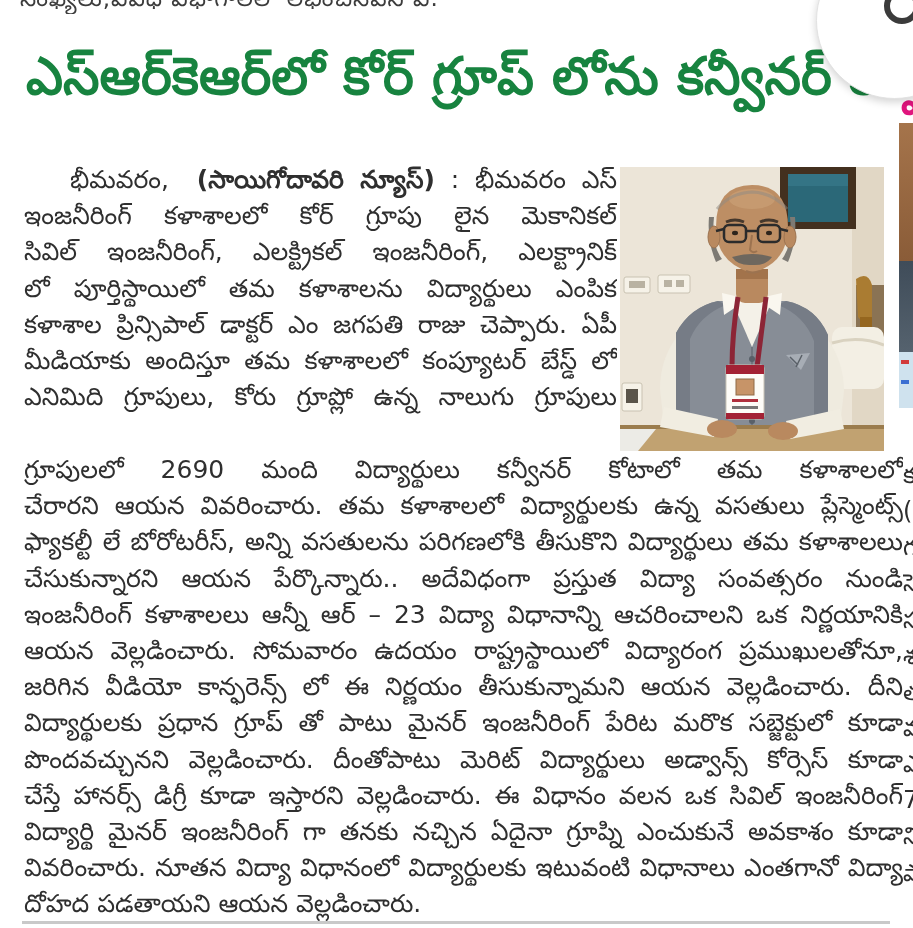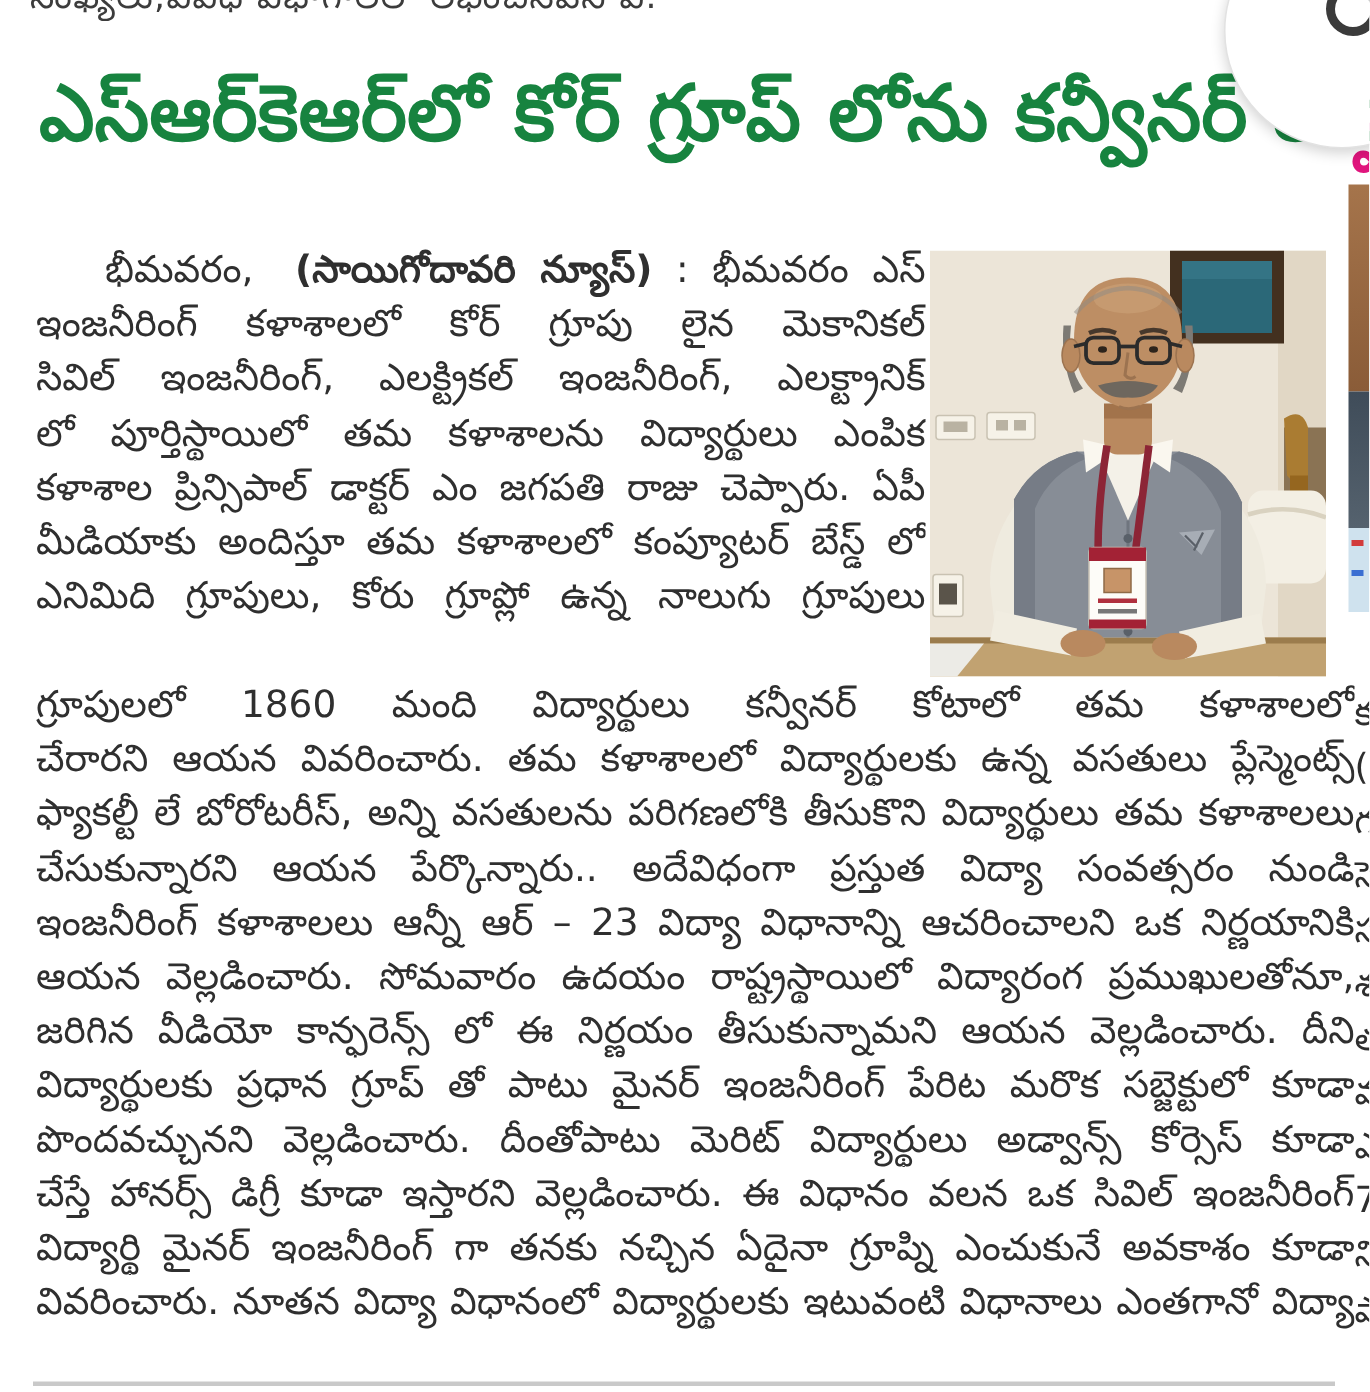--- a/index.html
+++ b/index.html
@@ -174,32 +174,33 @@
           <rect x="116" y="212" width="18" height="16" fill="#c79468" stroke="#8f6a47"></rect>
           <rect x="112" y="232" width="26" height="3" fill="#b0303e"></rect>
           <rect x="112" y="239" width="26" height="3" fill="#777777"></rect>
           <rect x="106" y="246" width="38" height="6" fill="#a32235"></rect>
         </g>
       </g>
     </svg>
   </figure>
 
   <div class="colB">
-    <div class="jline">గ్రూపులలో 1860 మంది విద్యార్థులు కన్వీనర్ కోటాలో తమ కళాశాలలో</div>
+    <div class="jline">గ్రూపులలో 2690 మంది విద్యార్థులు కన్వీనర్ కోటాలో తమ కళాశాలలో</div>
     <div class="jline">చేరారని ఆయన వివరించారు. తమ కళాశాలలో విద్యార్థులకు ఉన్న వసతులు ప్లేస్మెంట్స్ సీనియర్</div>
     <div class="jline">ఫ్యాకల్టీ లే బోరోటరీస్, అన్ని వసతులను పరిగణలోకి తీసుకొని విద్యార్థులు తమ కళాశాలలు ఎంపిక</div>
     <div class="jline">చేసుకున్నారని ఆయన పేర్కొన్నారు.. అదేవిధంగా ప్రస్తుత విద్యా సంవత్సరం నుండి రాష్ట్రంలోని అటానమస్</div>
     <div class="jline">ఇంజనీరింగ్ కళాశాలలు ఆన్నీ ఆర్ – 23 విద్యా విధానాన్ని ఆచరించాలని ఒక నిర్ణయానికి వచ్చినట్లు</div>
     <div class="jline">ఆయన వెల్లడించారు. సోమవారం ఉదయం రాష్ట్రస్థాయిలో విద్యారంగ ప్రముఖులతోనూ, మేధావులతోనూ</div>
     <div class="jline">జరిగిన వీడియో కాన్ఫరెన్స్ లో ఈ నిర్ణయం తీసుకున్నామని ఆయన వెల్లడించారు. దీని మూలంగా</div>
     <div class="jline">విద్యార్థులకు ప్రధాన గ్రూప్ తో పాటు మైనర్ ఇంజనీరింగ్ పేరిట మరొక సబ్జెక్టులో కూడా ప్రావీణ్యం</div>
     <div class="jline">పొందవచ్చునని వెల్లడించారు. దీంతోపాటు మెరిట్ విద్యార్థులు అడ్వాన్స్ కోర్సెస్ కూడా అధ్యయనం</div>
     <div class="jline">చేస్తే హానర్స్ డిగ్రీ కూడా ఇస్తారని వెల్లడించారు. ఈ విధానం వలన ఒక సివిల్ ఇంజనీరింగ్ చదివిన</div>
     <div class="jline">విద్యార్థి మైనర్ ఇంజనీరింగ్ గా తనకు నచ్చిన ఏదైనా గ్రూప్ని ఎంచుకునే అవకాశం కూడా ఉందని అని</div>
     <div class="jline">వివరించారు. నూతన విద్యా విధానంలో విద్యార్థులకు ఇటువంటి విధానాలు ఎంతగానో విద్యా ప్రగతికి</div>
+    <div class="jline last">దోహద  పడతాయని ఆయన వెల్లడించారు.</div>
   </div>
 
   <div class="sliver pink-frag">
     <span>వె</span>
   </div>
   <div class="sliver strip-brown"></div>
   <div class="sliver strip-slate"></div>
   <div class="sliver strip-blue">
     <i style="top:8px;background:#d23b3b;"></i>
       <i style="top:28px;background:#3b6fd2;"></i>

